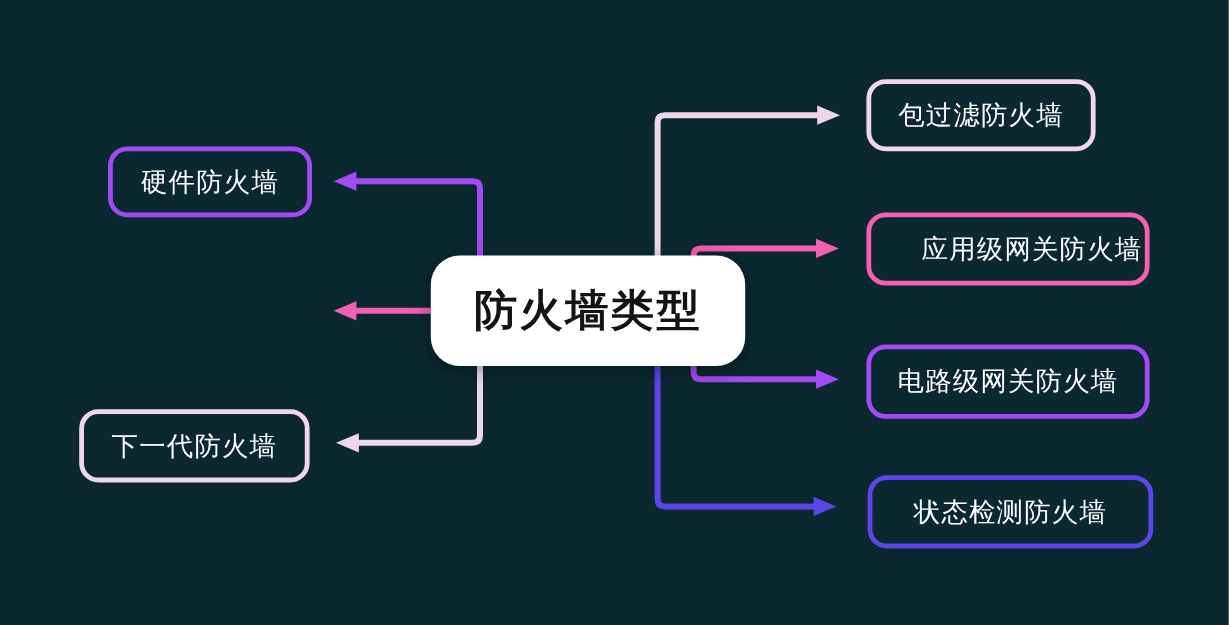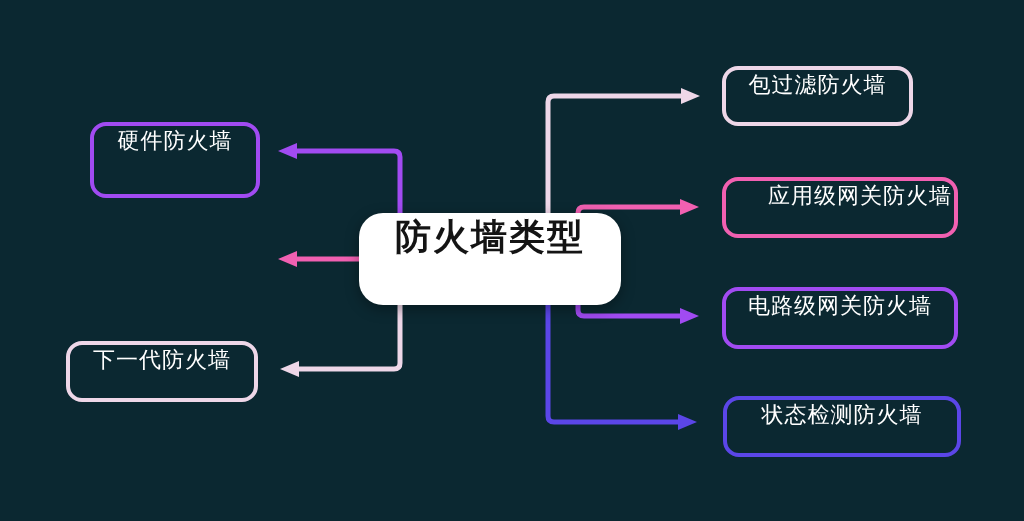--- a/index.html
+++ b/index.html
@@ -12,41 +12,42 @@
   }
   .connectors {
     position: absolute;
     left: 0; top: 0;
     z-index: 1;
   }
   .node {
     position: absolute;
     z-index: 2;
     display: flex;
+    align-items: center;
     justify-content: center;
     color: #ffffff;
     font-size: 22px;
     font-weight: 500;
     letter-spacing: 1px;
     border-radius: 16px;
     border: 4px solid transparent;
     cursor: default;
     white-space: nowrap;
   }
   .node-center {
     left: 359px; top: 213px;
     width: 262px; height: 92px;
     border-radius: 24px;
     border: none;
     font-size: 36px;
     font-weight: 700;
     letter-spacing: 2px;
     box-shadow: 0 4px 14px rgba(0,0,0,0.35);
   }
-  .node-hw { left: 90px;  top: 122px; width: 170px; height: 76px; }
+  .node-hw { left: 90px;  top: 122px; width: 170px; height: 59px; }
   .node-sw { left: 90px;  top: 232px; width: 170px; height: 60px; }
   .node-ng { left: 66px;  top: 341px; width: 192px; height: 61px; }
   .node-pf { left: 722px; top: 66px;  width: 191px; height: 60px; }
   .node-ag { left: 722px; top: 177px; width: 236px; height: 61px; }
   .node-cg { left: 722px; top: 287px; width: 236px; height: 62px; }
   .node-si { left: 723px; top: 396px; width: 238px; height: 61px; }
 </style>
 </head>
 <body>
 

